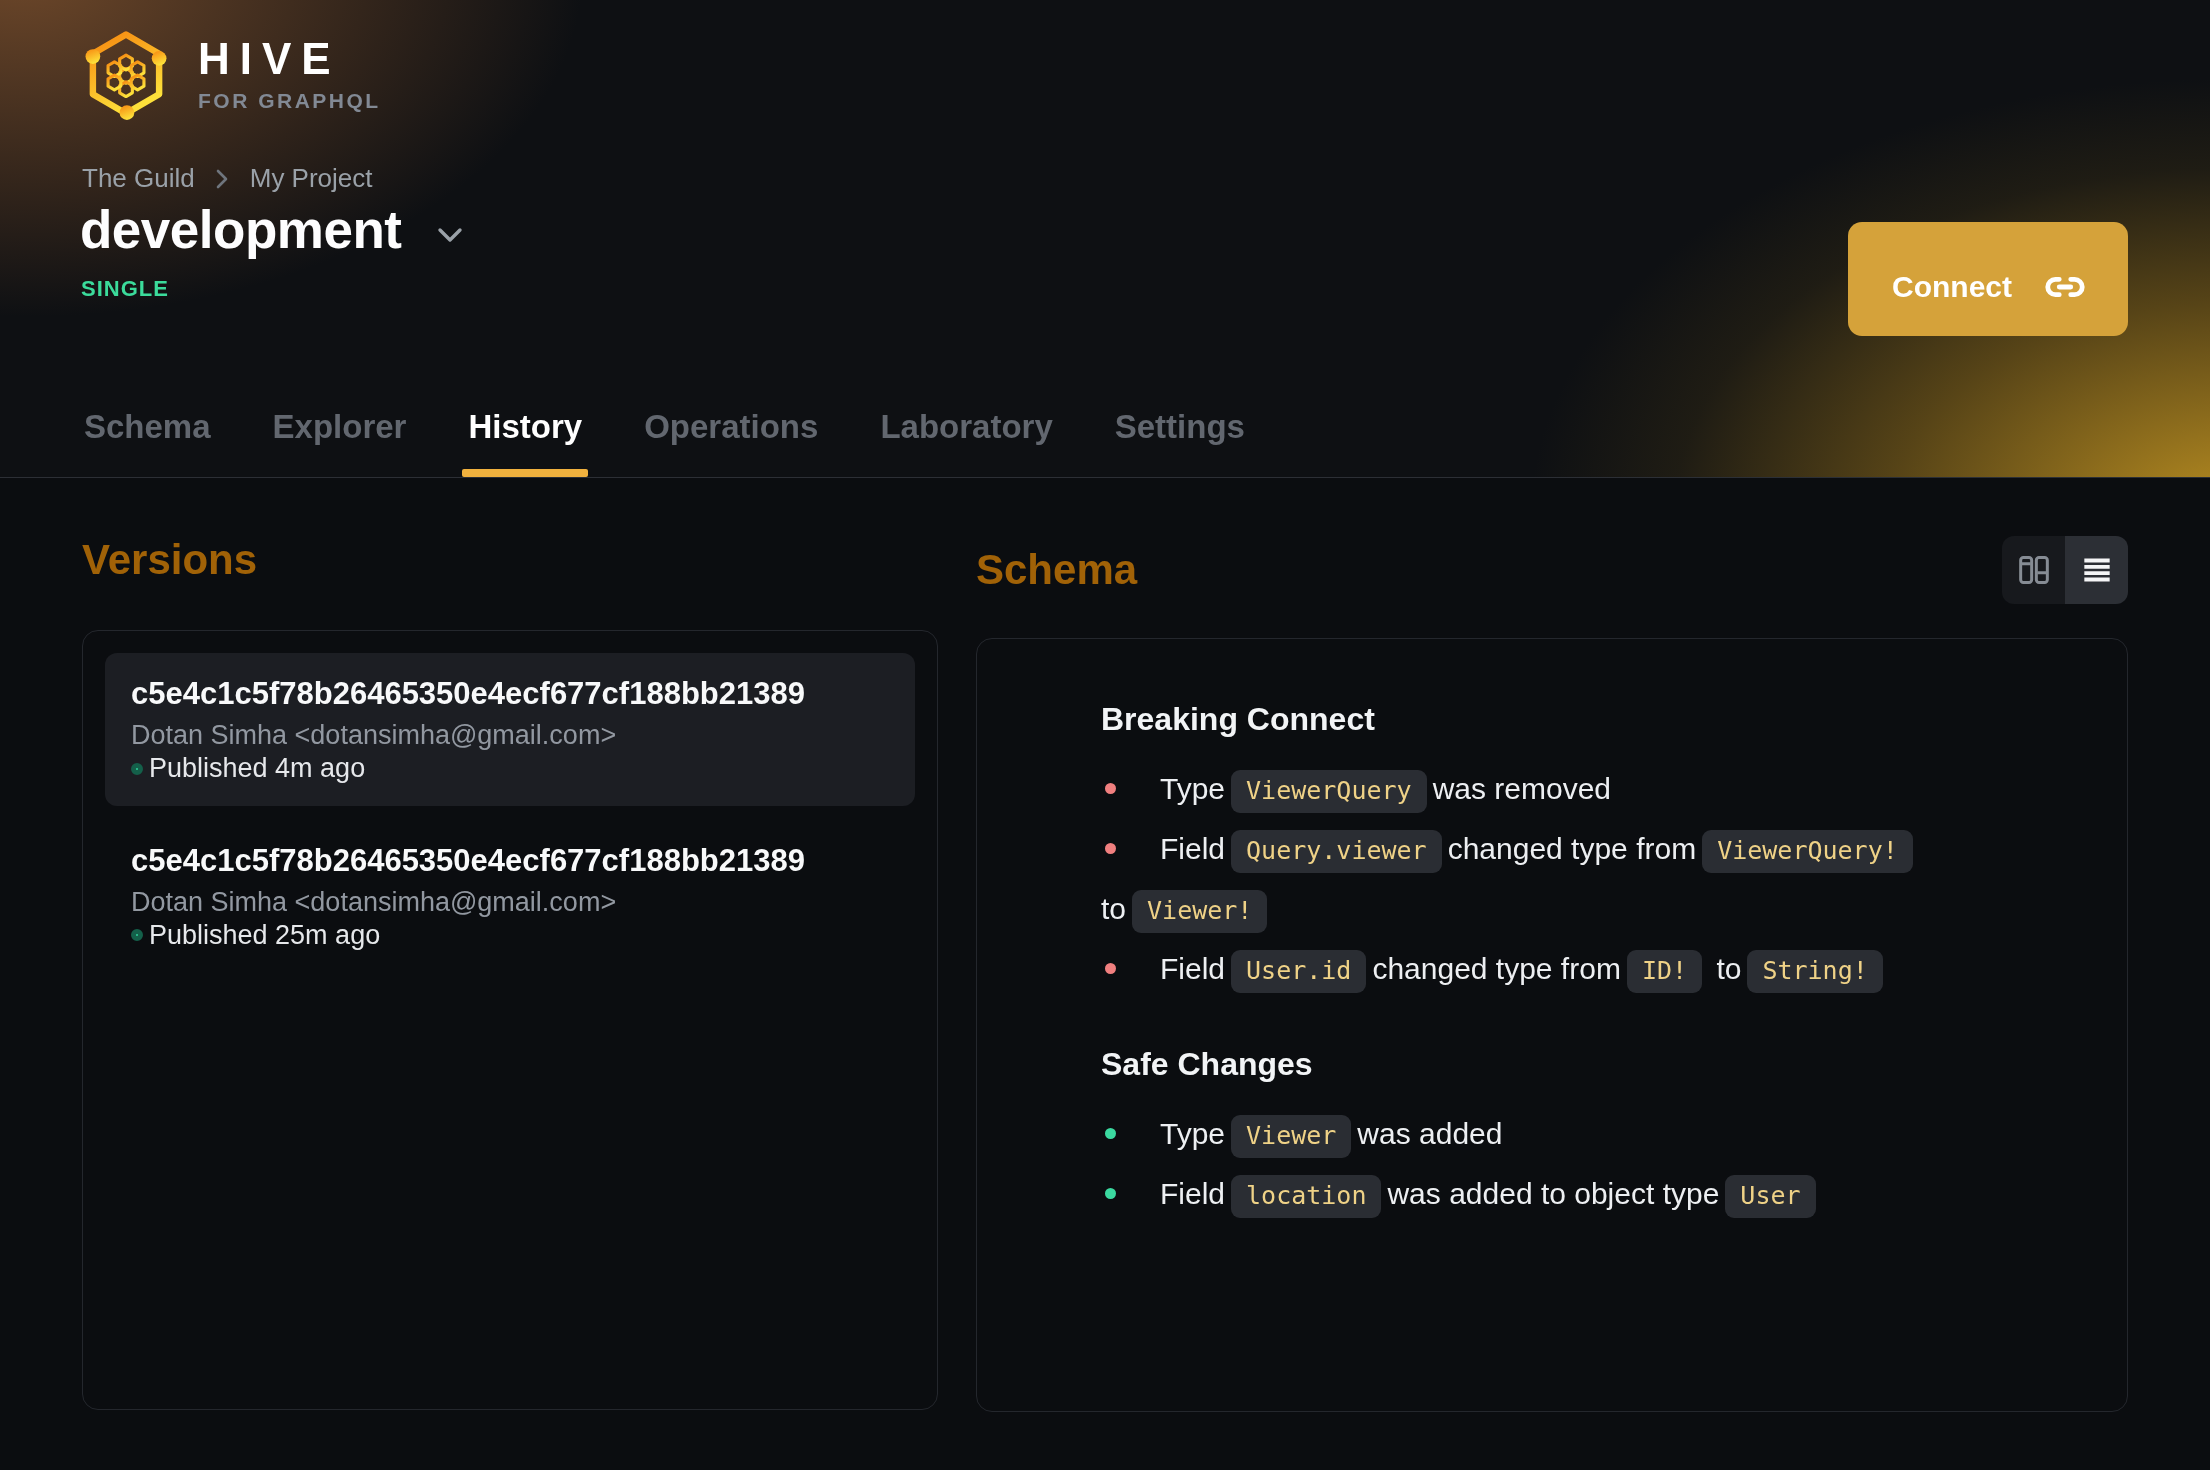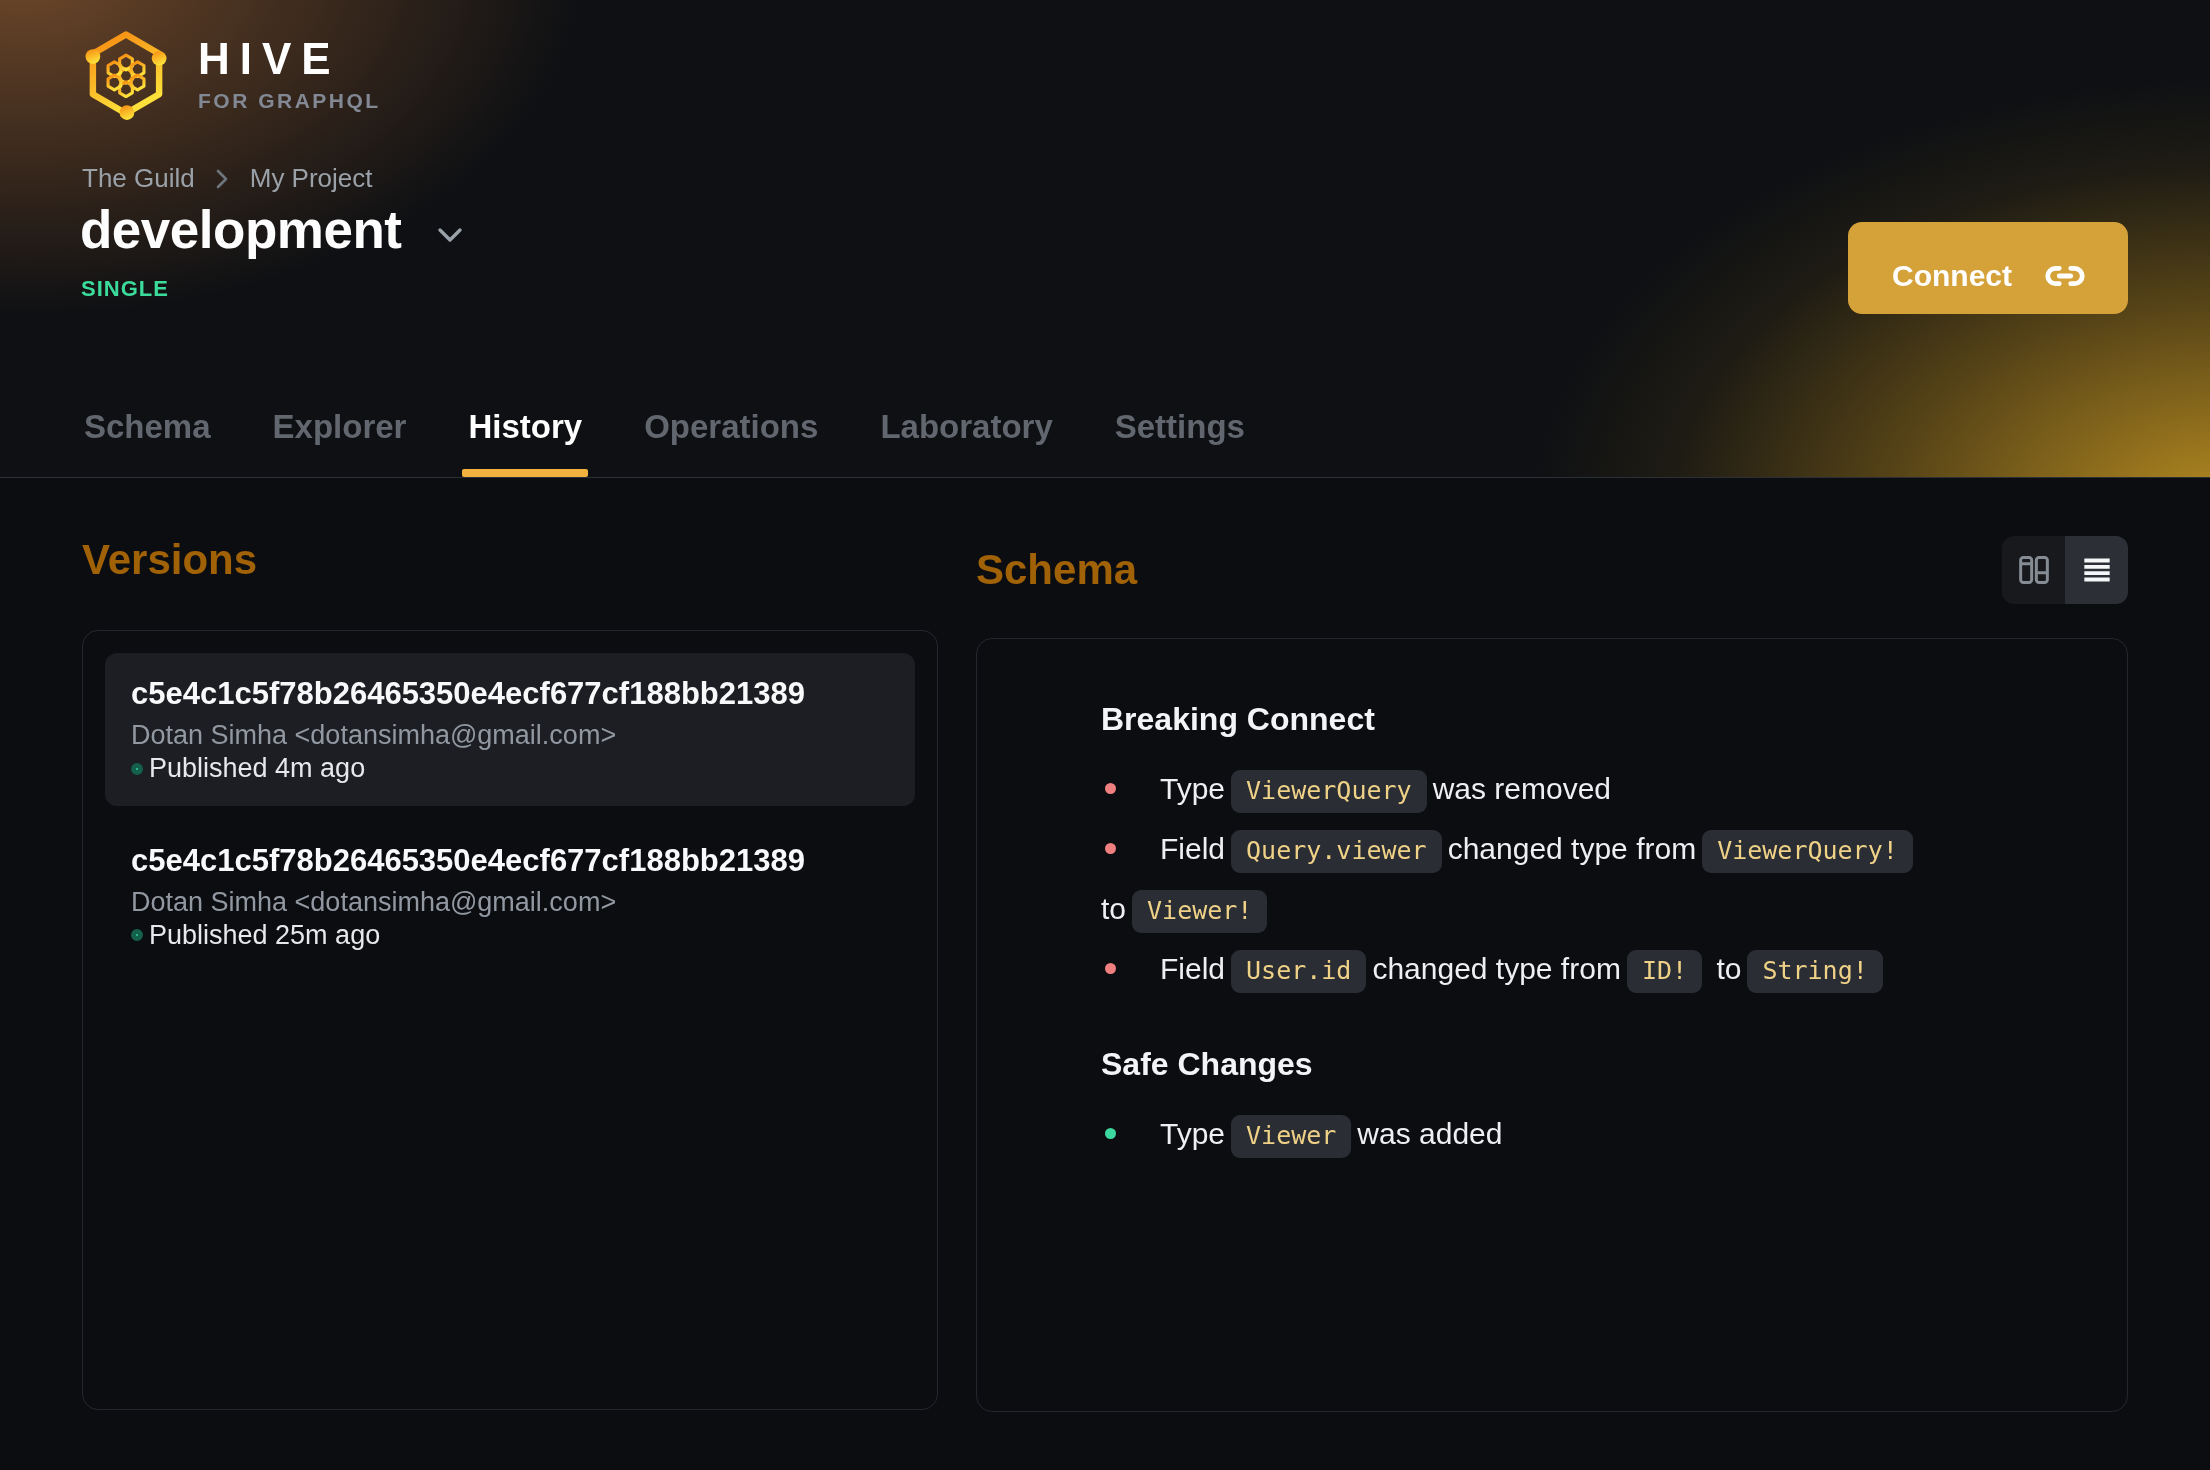--- a/index.html
+++ b/index.html
@@ -33,21 +33,21 @@
   .brand-name{font-size:44px;font-weight:800;letter-spacing:10px;color:#fff;line-height:1;}
   .brand-tagline{font-size:21px;font-weight:700;letter-spacing:2.5px;color:#828994;margin-top:9px;line-height:1;}
   .breadcrumb{position:absolute;left:82px;top:163px;display:flex;align-items:center;gap:20px;font-size:26px;color:#9aa1a8;}
   .breadcrumb a{color:#9aa1a8;text-decoration:none;cursor:pointer;}
   .crumb-sep{display:flex;align-items:center;color:#6f757d;}
   .title-row{position:absolute;left:80px;top:198px;display:flex;align-items:center;gap:34px;}
   .page-title{font-size:53px;font-weight:800;letter-spacing:-0.5px;color:#fdfdfe;line-height:1.2;}
   .title-caret{display:flex;align-items:center;color:#9aa1a8;cursor:pointer;padding-top:10px;}
   .badge{position:absolute;left:81px;top:276px;font-size:22px;font-weight:700;letter-spacing:1px;color:var(--badge-green);}
   .connect-btn{
-    position:absolute;right:82px;top:222px;width:280px;height:92px;
+    position:absolute;right:82px;top:222px;width:280px;height:114px;
     background:var(--connect-bg);border:none;border-radius:14px;cursor:pointer;
     display:flex;align-items:center;justify-content:space-between;padding:16px 40px 0 44px;
   }
   .connect-btn span{font-size:30px;font-weight:700;color:#fff;font-family:"Liberation Sans",sans-serif;}
   .connect-btn svg{display:block;}
   .tabs{position:absolute;left:82px;bottom:0;display:flex;gap:58px;align-items:flex-end;}
   .tab{
     position:relative;display:inline-block;font-size:33px;font-weight:700;color:#62676f;
     text-decoration:none;padding:0 2px 34px 2px;cursor:pointer;line-height:1;
   }
@@ -232,16 +232,19 @@
         <li>
           <span class="bullet breaking"></span><span>Field</span><span class="code">User.id</span><span>changed type from</span><span class="code">ID!</span> <span>to</span><span class="code">String!</span>
         </li>
       </ul>
 
       <h3 class="group-title safe">Safe Changes</h3>
       <ul class="change-list">
         <li>
           <span class="bullet safe"></span><span>Type</span><span class="code">Viewer</span><span>was added</span>
         </li>
+        <li>
+          <span class="bullet safe"></span><span>Field</span><span class="code">location</span><span>was added to object type</span><span class="code">User</span>
+        </li>
       </ul>
     </div>
   </section>
 </main>
 
 </body></html>

